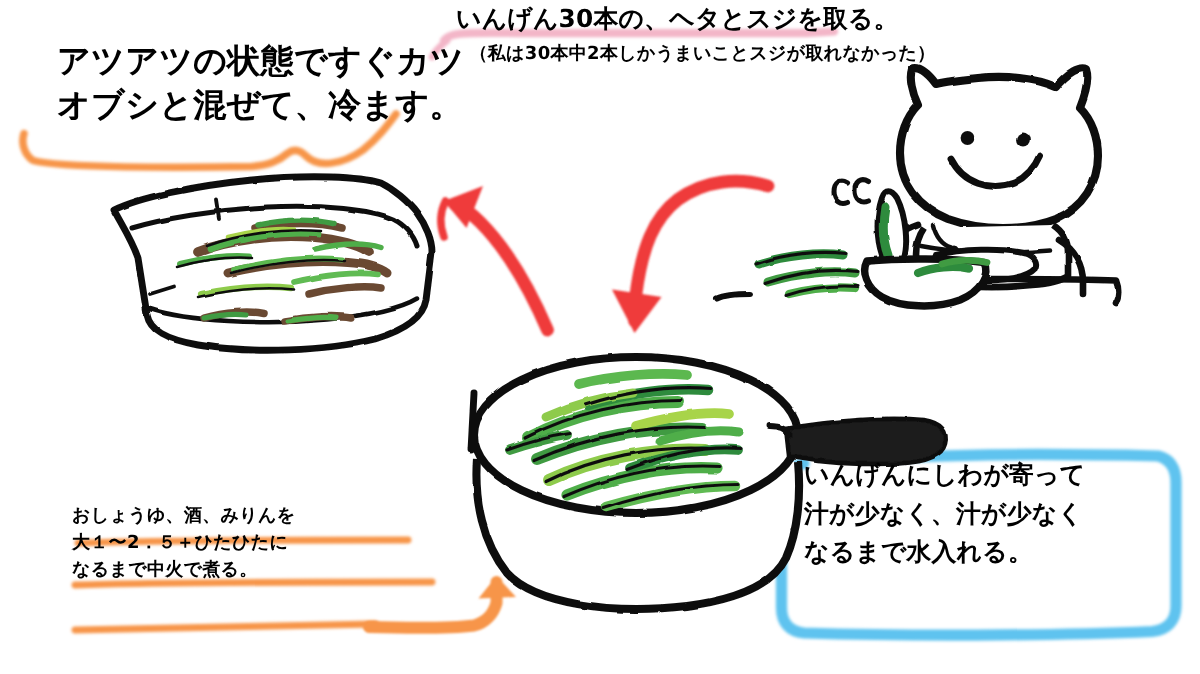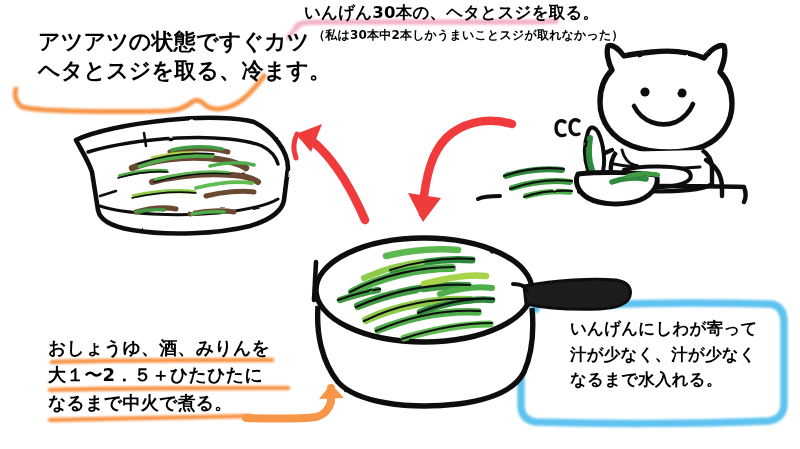--- a/index.html
+++ b/index.html
@@ -36,29 +36,28 @@
   }
   #text-step4 {
     left: 22px;
     top: 28px;
     font-size: 22px;
     margin-left: 16px;
   }
   #text-step2 {
     left: 48px;
     top: 334px;
-    font-size: 18px;
+    font-size: 12px;
     line-height: 1.52;
   }
   #text-step3 {
     left: 536px;
-    top: 316px;
+    top: 304px;
     font-size: 16.5px;
     line-height: 1.56;
-    margin-left: 34px;
   }
   .art {
     position: absolute;
     left: 0;
     top: 0;
     width: 800px;
     height: 449px;
     pointer-events: none;
   }
 </style>
@@ -272,21 +271,21 @@
           <path d="M510,189 C532,181 554,179 572,181"></path>
           <path d="M524,197 C542,191 558,190 572,191"></path>
         </g>
       </g>
 
       <path d="M656,186 C690,186 720,186 744,187 C746,192 746,198 744,202" fill="none" stroke="#111111" stroke-width="4.4" stroke-linecap="round" stroke-linejoin="round"></path>
       <path d="M500,196 C490,196 482,197 478,199" fill="none" stroke="#111111" stroke-width="4" stroke-linecap="round"></path>
     </g>
   </svg>
 
-  <div class="txt" id="text-step4"><span>アツアツの状態ですぐカツ</span><br><span>ヘタとスジを取る、冷ます。</span></div>
+  <div class="txt" id="text-step4"><span>アツアツの状態ですぐカツ</span><br><span>オブシと混ぜて、冷ます。</span></div>
 
   <div class="txt" id="text-step1">いんげん30本の、ヘタとスジを取る。</div>
 
   <div class="txt" id="text-step1-note">（私は30本中2本しかうまいことスジが取れなかった）</div>
 
   <div class="txt" id="text-step2"><span>おしょうゆ、酒、みりんを</span><br><span>大１〜2．５＋ひたひたに</span><br><span>なるまで中火で煮る。</span></div>
 
   <div class="txt" id="text-step3"><span>いんげんにしわが寄って</span><br><span>汁が少なく、汁が少なく</span><br><span>なるまで水入れる。</span></div>
 
 </div>

